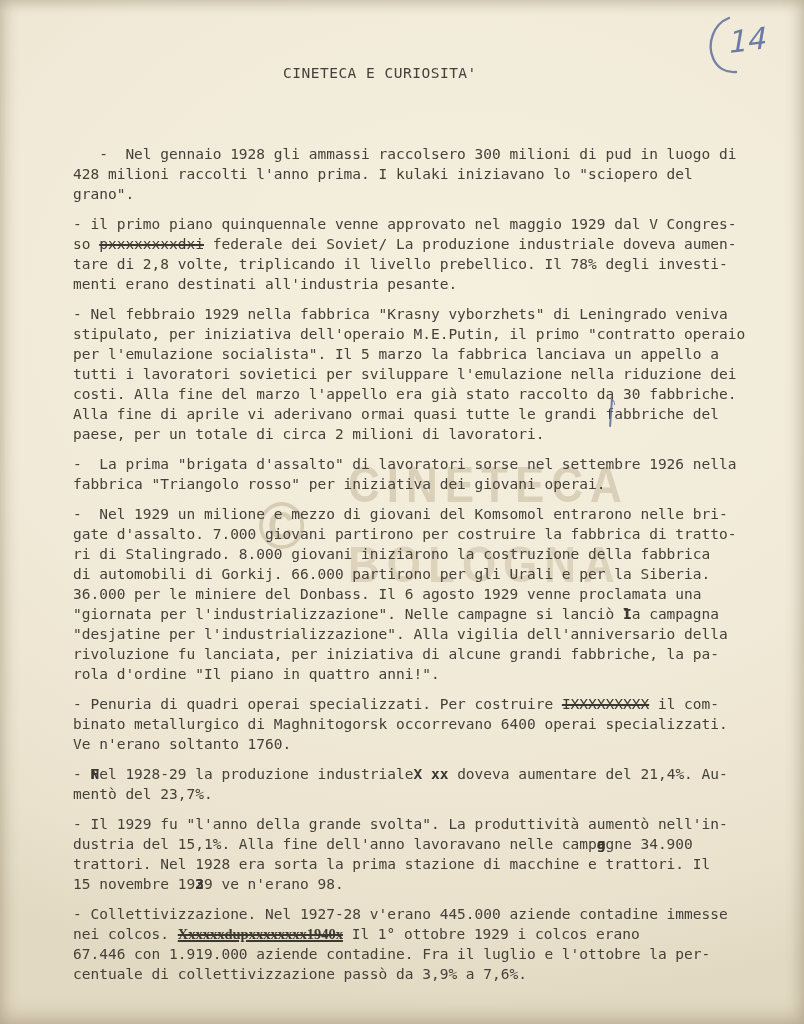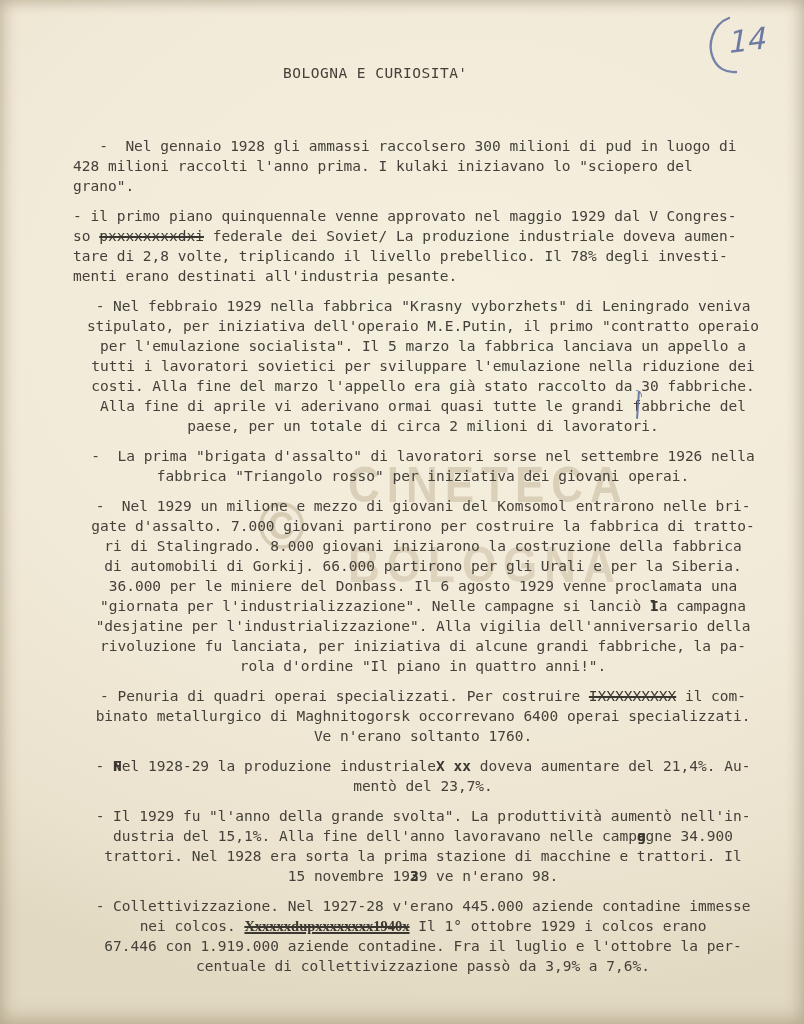--- a/index.html
+++ b/index.html
@@ -13,23 +13,23 @@
       inset -7px 0 14px rgba(125,110,82,.14),
       inset 0 -10px 18px rgba(125,110,82,.20),
       inset 8px 0 14px rgba(125,110,82,.10);
     overflow:hidden;
     font-family:"DejaVu Sans Mono", monospace;
     color:var(--ink,#45413a);
   }
   .typed{font-size:14.5px;line-height:20px;white-space:pre;letter-spacing:0;}
   .doc-title{position:absolute;left:283px;top:63px;letter-spacing:.5px;}
   .doc-heading{position:absolute;left:48px;top:97px;letter-spacing:.3px;}
-  .content{position:absolute;left:73px;top:136px;width:700px;}
+  .content{position:absolute;left:73px;top:144px;width:700px;}
   .para{margin:0 0 10px 0;}
-  .para.ind{text-align:center;}
+  .para.ind{}
   .tline{white-space:pre;}
   
   .seg-x{font-weight:400;text-decoration:line-through;text-decoration-thickness:2px;color:#3b3832;}
   .seg-xu{font-weight:700;text-decoration:underline line-through;text-decoration-thickness:1.5px;color:#3b3832;font-family:Liberation Serif, serif;}
   .seg-b{font-weight:700;color:#3b3832;}
   .seg-ov{letter-spacing:-1ch;margin-right:1ch;font-weight:600;color:#3b3832;}
   
   .seg-hw{position:relative;}
   .seg-hw::after{content:'';position:absolute;left:4px;top:-7px;height:28px;width:2px;
     background:var(--pen,#5f6f9d);transform:rotate(4deg);border-radius:2px;opacity:.9;}
@@ -52,18 +52,18 @@
 
   <div class="watermark wm-symbol">©</div>
   <div class="watermark wm-line1">CINETECA</div>
   <div class="watermark wm-line2">BOLOGNA</div>
 
   <svg class="pagenum" width="100" height="72" viewBox="0 0 100 72">
     <path d="M36,10 C20,16 14,36 20,50 C24,60 33,65 43,64" fill="none" stroke="currentColor" stroke-width="2.3" stroke-linecap="round" opacity="0.85"></path>
     <text x="40" y="42" font-family="DejaVu Sans, sans-serif" font-style="italic" font-size="30" fill="currentColor" opacity="0.9" transform="rotate(-7 60 36) skewX(-6)">14</text>
   </svg>
 
-  <div class="typed doc-title">BOLOGNA E CURIOSITA'</div>
+  <div class="typed doc-title">CINETECA E CURIOSITA'</div>
 
 
   <div class="typed content"><div class="para"><div class="tline"><span>   -  Nel gennaio 1928 gli ammassi raccolsero 300 milioni di pud in luogo di</span></div><div class="tline"><span>428 milioni raccolti l'anno prima. I kulaki iniziavano lo "sciopero del</span></div><div class="tline"><span>grano".</span></div></div><div class="para"><div class="tline"><span>- il primo piano quinquennale venne approvato nel maggio 1929 dal V Congres-</span></div><div class="tline"><span>so </span><span class="seg-x">pxxxxxxxxdxi</span><span> federale dei Soviet/ La produzione industriale doveva aumen-</span></div><div class="tline"><span>tare di 2,8 volte, triplicando il livello prebellico. Il 78% degli investi-</span></div><div class="tline"><span>menti erano destinati all'industria pesante.</span></div></div><div class="para ind"><div class="tline"><span>- Nel febbraio 1929 nella fabbrica "Krasny vyborzhets" di Leningrado veniva</span></div><div class="tline"><span>stipulato, per iniziativa dell'operaio M.E.Putin, il primo "contratto operaio</span></div><div class="tline"><span>per l'emulazione socialista". Il 5 marzo la fabbrica lanciava un appello a</span></div><div class="tline"><span>tutti i lavoratori sovietici per sviluppare l'emulazione nella riduzione dei</span></div><div class="tline"><span>costi. Alla fine del marzo l'appello era già stato raccolto da 30 fabbriche.</span></div><div class="tline"><span>Alla fine di aprile vi aderivano ormai quasi tutte le grandi </span><span class="seg-hw">f</span><span>abbriche del</span></div><div class="tline"><span>paese, per un totale di circa 2 milioni di lavoratori.</span></div></div><div class="para ind"><div class="tline"><span>-  La prima "brigata d'assalto" di lavoratori sorse nel settembre 1926 nella</span></div><div class="tline"><span>fabbrica "Triangolo rosso" per iniziativa dei giovani operai.</span></div></div><div class="para ind"><div class="tline"><span>-  Nel 1929 un milione e mezzo di giovani del Komsomol entrarono nelle bri-</span></div><div class="tline"><span>gate d'assalto. 7.000 giovani partirono per costruire la fabbrica di tratto-</span></div><div class="tline"><span>ri di Stalingrado. 8.000 giovani iniziarono la costruzione della fabbrica</span></div><div class="tline"><span>di automobili di Gorkij. 66.000 partirono per gli Urali e per la Siberia.</span></div><div class="tline"><span>36.000 per le miniere del Donbass. Il 6 agosto 1929 venne proclamata una</span></div><div class="tline"><span>"giornata per l'industrializzazione". Nelle campagne si lanciò </span><span class="seg-ov">Il</span><span>a campagna</span></div><div class="tline"><span>"desjatine per l'industrializzazione". Alla vigilia dell'anniversario della</span></div><div class="tline"><span>rivoluzione fu lanciata, per iniziativa di alcune grandi fabbriche, la pa-</span></div><div class="tline"><span>rola d'ordine "Il piano in quattro anni!".</span></div></div><div class="para ind"><div class="tline"><span>- Penuria di quadri operai specializzati. Per costruire </span><span class="seg-x">IXXXXXXXXX</span><span> il com-</span></div><div class="tline"><span>binato metallurgico di Maghnitogorsk occorrevano 6400 operai specializzati.</span></div><div class="tline"><span>Ve n'erano soltanto 1760.</span></div></div><div class="para ind"><div class="tline"><span>- </span><span class="seg-ov">FN</span><span>el 1928-29 la produzione industriale</span><span class="seg-b">X</span><span> </span><span class="seg-b">xx</span><span> doveva aumentare del 21,4%. Au-</span></div><div class="tline"><span>mentò del 23,7%.</span></div></div><div class="para ind"><div class="tline"><span>- Il 1929 fu "l'anno della grande svolta". La produttività aumentò nell'in-</span></div><div class="tline"><span>dustria del 15,1%. Alla fine dell'anno lavoravano nelle camp</span><span class="seg-ov">ag</span><span>gne 34.900</span></div><div class="tline"><span>trattori. Nel 1928 era sorta la prima stazione di macchine e trattori. Il</span></div><div class="tline"><span>15 novembre 19</span><span class="seg-ov">23</span><span>9 ve n'erano 98.</span></div></div><div class="para ind"><div class="tline"><span>- Collettivizzazione. Nel 1927-28 v'erano 445.000 aziende contadine immesse</span></div><div class="tline"><span>nei colcos. </span><span class="seg-xu">Xxxxxxdupxxxxxxxx1940x</span><span> Il 1° ottobre 1929 i colcos erano</span></div><div class="tline"><span>67.446 con 1.919.000 aziende contadine. Fra il luglio e l'ottobre la per-</span></div><div class="tline"><span>centuale di collettivizzazione passò da 3,9% a 7,6%.</span></div></div></div>
 
 </div>
 
 </body></html>

